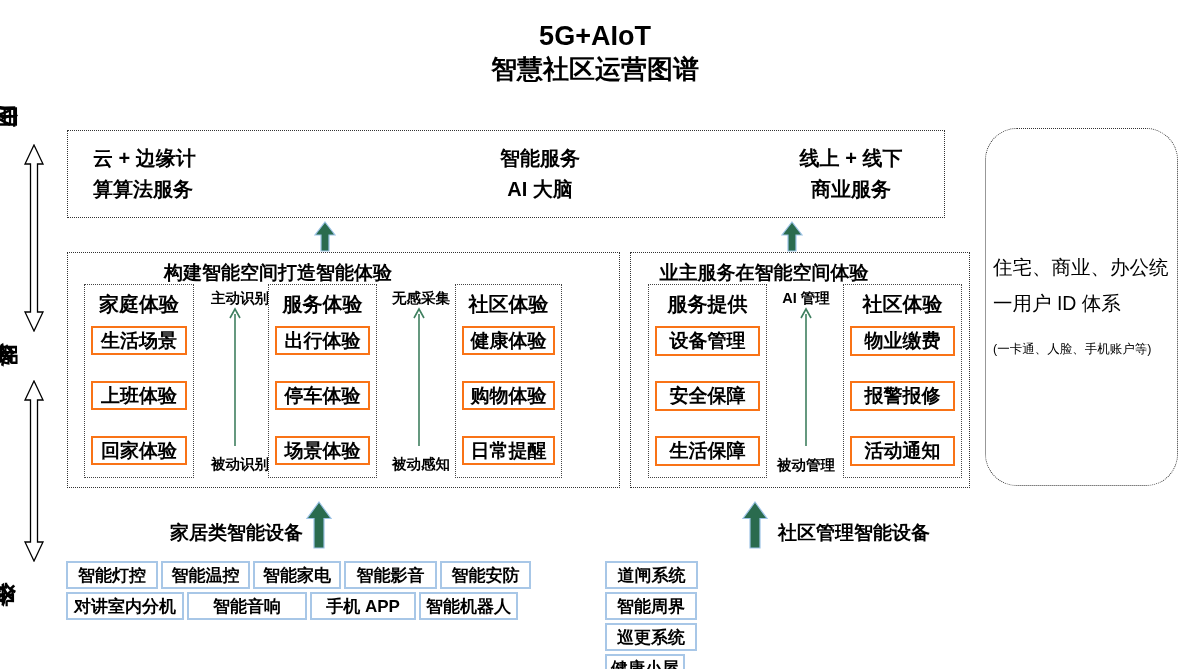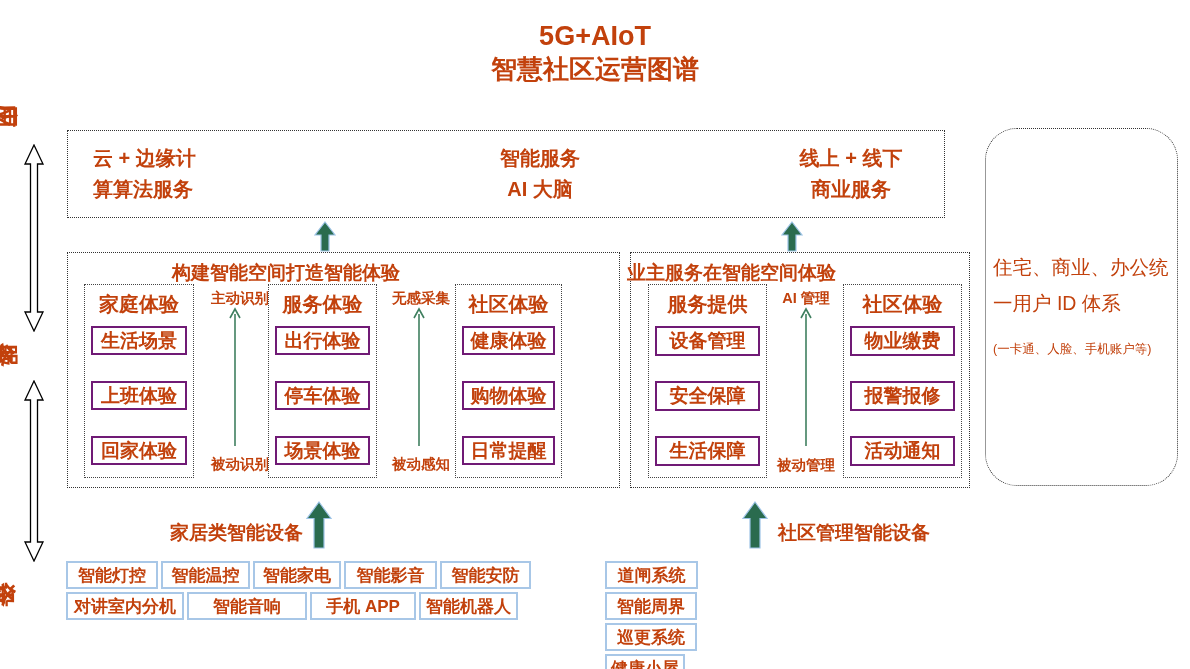--- a/index.html
+++ b/index.html
@@ -1,17 +1,17 @@
 <!DOCTYPE html>
 <html><head>
 <meta charset="utf-8">
 <style>
   html,body{margin:0;padding:0;background:#fff;}
   .stage{position:relative;width:1190px;height:669px;background:#fff;overflow:hidden;
-         font-family:"Liberation Sans","DejaVu Sans",sans-serif;color:#c2410c;}
+         font-family:"Liberation Sans","DejaVu Sans",sans-serif;color:#000000;}
   .abs{position:absolute;}
 
   
   .page-title{left:0;top:20px;width:1190px;text-align:center;font-weight:bold;}
   .pt1{font-size:27px;line-height:32px;}
   .pt2{font-size:26px;line-height:34px;}
 
   
   .rail{display:flex;align-items:center;justify-content:center;width:58px;height:40px;}
   .rail span{writing-mode:vertical-rl;text-orientation:upright;transform:rotate(90deg);
@@ -23,21 +23,21 @@
 
   
   .trt{top:143px;font-weight:bold;font-size:20px;line-height:31px;text-align:center;}
 
   
   .mid-title{font-weight:bold;font-size:19px;white-space:nowrap;}
 
   
   .col{border:1.5px dotted #444;background:#fff;box-sizing:border-box;}
   .col-h{position:absolute;top:6px;left:0;right:0;text-align:center;font-weight:bold;font-size:20px;}
-  .item{position:absolute;left:6px;right:6px;height:29px;border:2px solid #701a75;background:#fff;
+  .item{position:absolute;left:6px;right:6px;height:29px;border:2px solid #f97316;background:#fff;
         box-sizing:border-box;display:flex;align-items:center;justify-content:center;
         font-weight:bold;font-size:19px;white-space:nowrap;}
   .i0{top:41px;} .i1{top:96px;} .i2{top:151px;}
 
   
   .conn-label{font-weight:bold;font-size:14.5px;text-align:center;width:74px;white-space:nowrap;}
 
   
   .grid-row{display:flex;gap:3px;}
   .cell{border:2px solid #A8C7E7;background:#fff;box-sizing:border-box;height:28px;
@@ -98,21 +98,21 @@
 
   <div class="abs roundbox" style="left:985px;top:128px;width:193px;height:358px;">
     <div class="rp-text">
       <div>住宅、商业、办公统</div>
       <div>一用户 ID 体系</div>
       <div class="rp-sub">(一卡通、人脸、手机账户等)</div>
     </div>
   </div>
 
   <div class="abs dotbox" style="left:67px;top:252px;width:553px;height:236px;"></div>
-  <div class="abs mid-title" style="left:172px;top:260px;text-align:right;">构建智能空间打造智能体验</div>
+  <div class="abs mid-title" style="left:164px;top:260px;text-align:right;">构建智能空间打造智能体验</div>
 
   <div class="abs col" style="left:84px;top:284px;width:110px;height:194px;">
     <div class="col-h">家庭体验</div>
     <div class="item i0">生活场景</div>
     <div class="item i1">上班体验</div>
     <div class="item i2">回家体验</div>
   </div>
 
   <div class="abs conn-label" style="left:203px;top:289px;">主动识别</div>
   <svg class="abs" style="left:227px;top:306px;" width="16" height="142" viewBox="0 0 16 142">
@@ -136,21 +136,21 @@
   <div class="abs conn-label" style="left:384px;top:455px;">被动感知</div>
 
   <div class="abs col" style="left:455px;top:284px;width:107px;height:194px;">
     <div class="col-h">社区体验</div>
     <div class="item i0">健康体验</div>
     <div class="item i1">购物体验</div>
     <div class="item i2">日常提醒</div>
   </div>
 
   <div class="abs dotbox" style="left:630px;top:252px;width:340px;height:236px;"></div>
-  <div class="abs mid-title" style="left:627px;top:260px;width:340px;text-align:left;">业主服务在智能空间体验</div>
+  <div class="abs mid-title" style="left:594px;top:260px;width:340px;text-align:center;">业主服务在智能空间体验</div>
 
   <div class="abs col" style="left:648px;top:284px;width:119px;height:194px;">
     <div class="col-h">服务提供</div>
     <div class="item i0" style="height:30px;">设备管理</div>
     <div class="item i1" style="height:30px;">安全保障</div>
     <div class="item i2" style="height:30px;">生活保障</div>
   </div>
 
   <div class="abs conn-label" style="left:769px;top:289px;">AI 管理</div>
   <svg class="abs" style="left:798px;top:306px;" width="16" height="142" viewBox="0 0 16 142">

